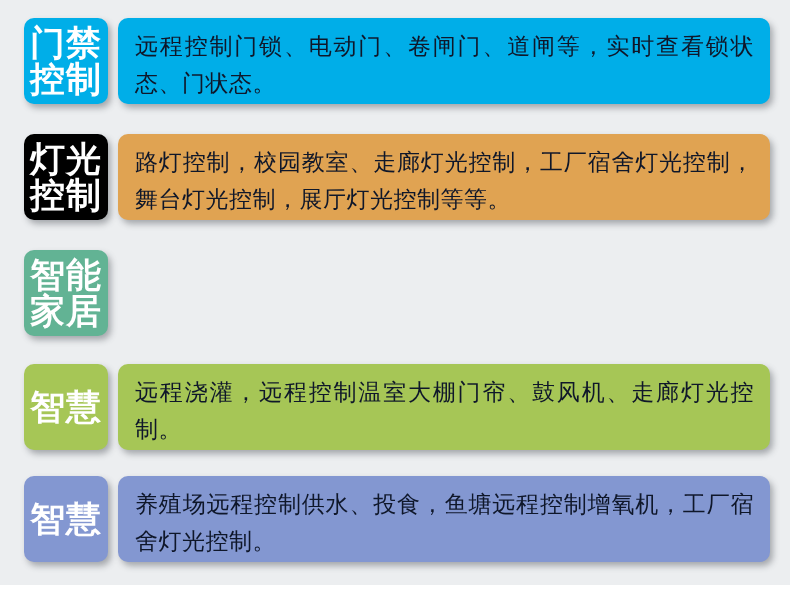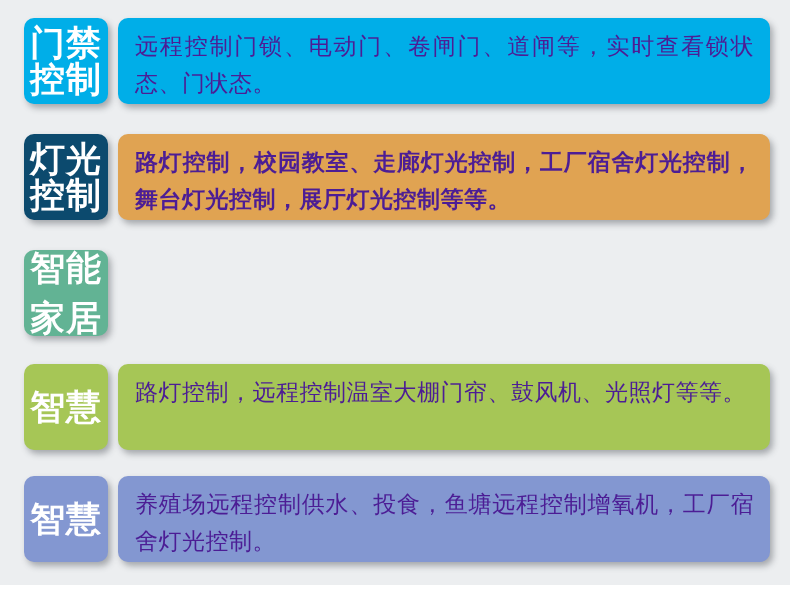--- a/index.html
+++ b/index.html
@@ -62,21 +62,21 @@
     top: 0;
     width: 652px;
     height: 86px;
     border-radius: 10px;
     box-shadow: 3px 4px 6px rgba(80, 85, 90, 0.45);
     box-sizing: border-box;
     padding: 10px 16px 10px 17px;
     overflow: hidden;
   }
   .content-text {
-    color: #4c1d95;
+    color: #0f172a;
     font-size: 23px;
     line-height: 37px;
     letter-spacing: 0.5px;
     text-align: justify;
     text-justify: inter-ideograph;
   }
 </style>
 </head>
 <body style="background: rgb(255, 255, 255);">
 
@@ -86,42 +86,42 @@
     <div class="label-box" style="background: rgb(0, 174, 232);">
       <span class="label-line">门禁</span>
       <span class="label-line">控制</span>
     </div>
     <div class="content-box" style="background: rgb(0, 174, 232);">
       <div class="content-text">远程控制门锁、电动门、卷闸门、道闸等，实时查看锁状态、门状态。</div>
     </div>
   </div>
 
   <div class="row row-1">
-    <div class="label-box" style="background: #0c4a6e;">
+    <div class="label-box" style="background: #000000;">
       <span class="label-line">灯光</span>
       <span class="label-line">控制</span>
     </div>
-    <div class="content-box" style="background: rgb(224, 163, 82); font-weight: bold;">
+    <div class="content-box" style="background: rgb(224, 163, 82);">
       <div class="content-text">路灯控制，校园教室、走廊灯光控制，工厂宿舍灯光控制，舞台灯光控制，展厅灯光控制等等。</div>
     </div>
   </div>
 
   <div class="row row-2">
-    <div class="label-box" style="background: rgb(98, 179, 148); justify-content: space-between;">
+    <div class="label-box" style="background: rgb(98, 179, 148);">
       <span class="label-line">智能</span>
       <span class="label-line">家居</span>
     </div>
   </div>
 
   <div class="row row-3">
     <div class="label-box" style="background: rgb(166, 198, 86);">
       <span class="label-line">智慧</span>
     </div>
     <div class="content-box" style="background: rgb(166, 198, 86);">
-      <div class="content-text">路灯控制，远程控制温室大棚门帘、鼓风机、光照灯等等。</div>
+      <div class="content-text">远程浇灌，远程控制温室大棚门帘、鼓风机、走廊灯光控制。</div>
     </div>
   </div>
 
   <div class="row row-4">
     <div class="label-box" style="background: rgb(131, 151, 209);">
       <span class="label-line">智慧</span>
     </div>
     <div class="content-box" style="background: rgb(131, 151, 209);">
       <div class="content-text">养殖场远程控制供水、投食，鱼塘远程控制增氧机，工厂宿舍灯光控制。</div>
     </div>

